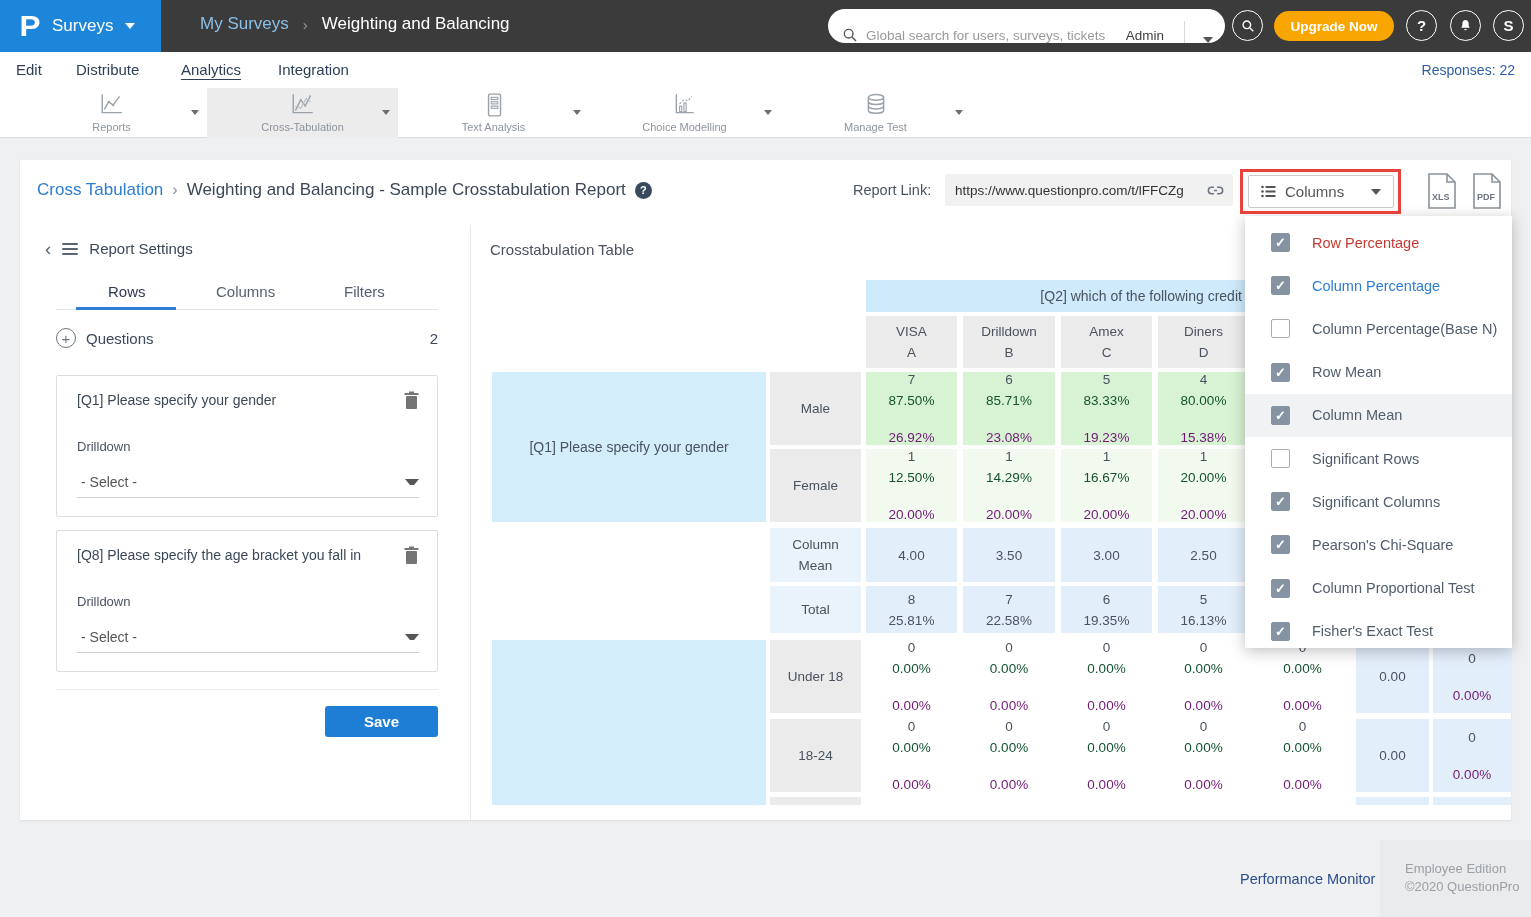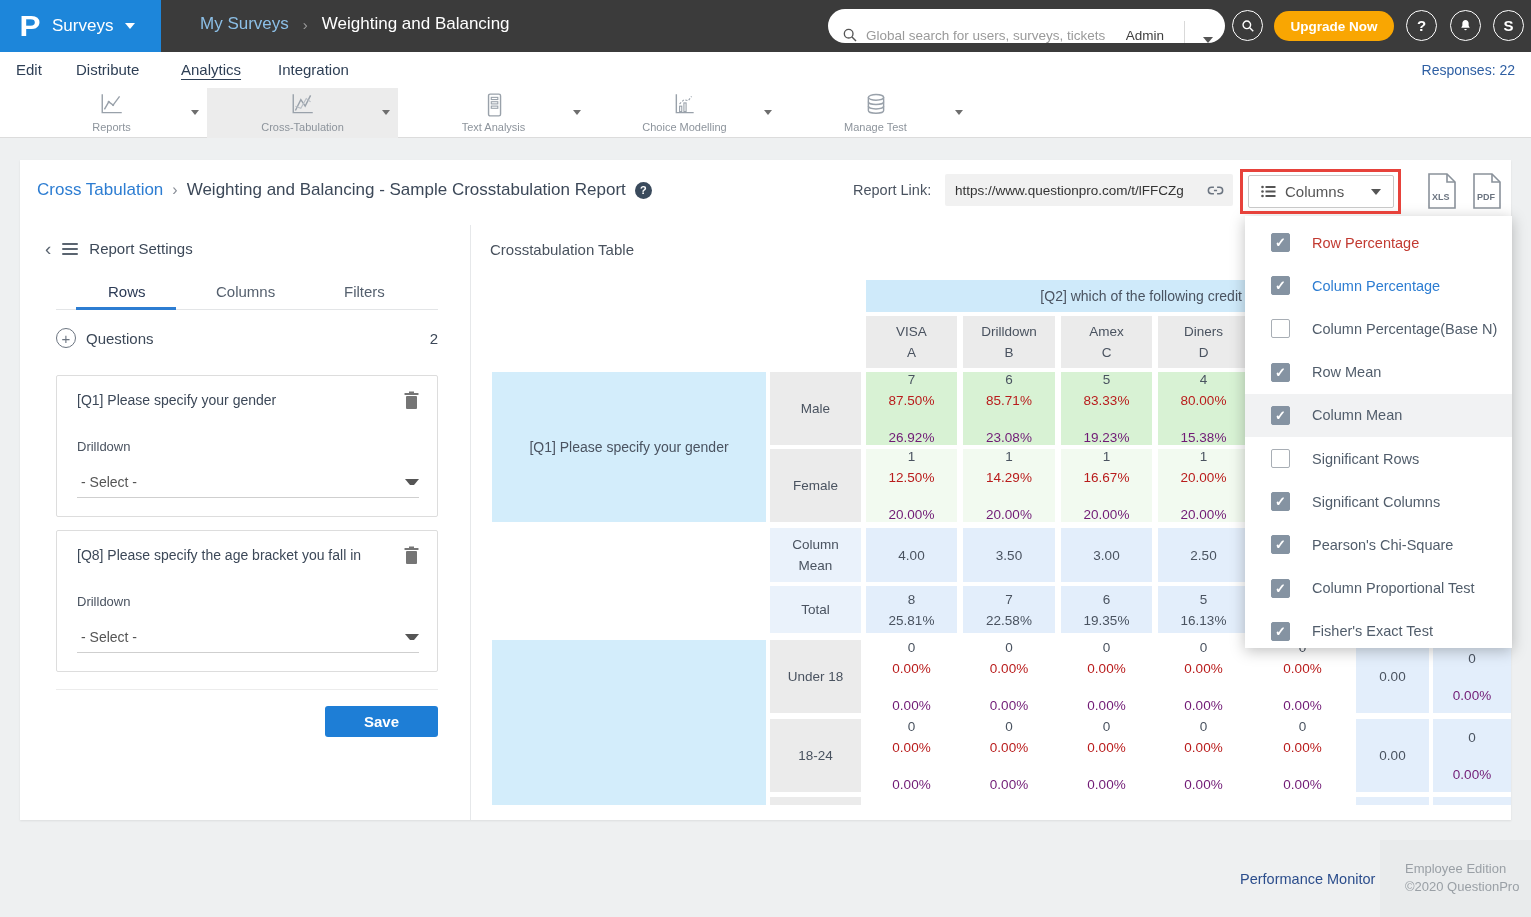--- a/index.html
+++ b/index.html
@@ -78,21 +78,21 @@
   .xt-heading { left:490px; top:241px; font-size:15px; color:#49525e; z-index:3; }
   .tcell { position:absolute; display:flex; flex-direction:column; align-items:center; justify-content:center; text-align:center; font-size:13.5px; line-height:21px; z-index:3; }
   .bg-blue-hdr { background:#cfeafa; }
   .bg-blue-lbl { background:#d3edfb; }
   .bg-gray { background:#ebebeb; }
   .bg-green1 { background:#d8f2d4; }
   .bg-green2 { background:#f2faf0; }
   .bg-blue2 { background:#e3eefb; }
   .bg-blue3 { background:#eaf2fb; }
   .c-dark { color:#4a5360; }
-  .c-rowpct { color:#b91c1c; }
+  .c-rowpct { color:#14532d; }
   .c-colpct { color:#701a75;margin-top:16px; }
   
   .dropdown { left:1245px; top:216px; width:267px; height:432px; background:#fff; box-shadow:0 3px 14px rgba(0,0,0,.25); z-index:50; padding-top:5px; }
   .opt-item { height:43.2px; display:flex; align-items:center; padding-left:26px; gap:22px; cursor:pointer; }
   .opt-item[data-hl="true"] { background:#f1f2f3; }
   .opt-box { width:19px; height:19px; border-radius:2px; background:#fff; border:1px solid #a8aeb5; display:flex; align-items:center; justify-content:center; flex:0 0 auto; }
   .opt-box[data-state="checked"] { background:#8593a2; border-color:#8593a2; }
   .opt-box[data-state="checked"]::after { content:"\2713"; color:#fff; font-size:13px; font-weight:bold; }
   .opt-label { font-size:14.5px; color:#515d6b; }
   .opt-label[data-accent="red"] { color:#c23a31; }

